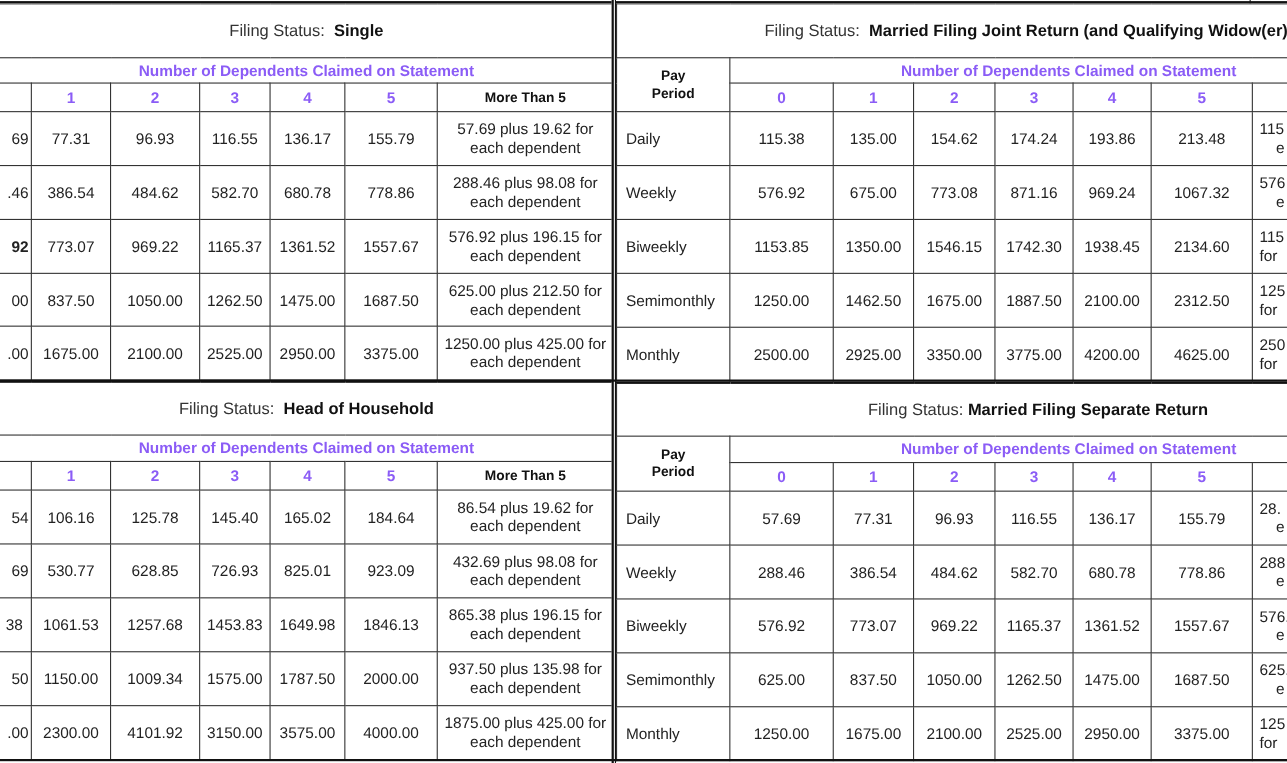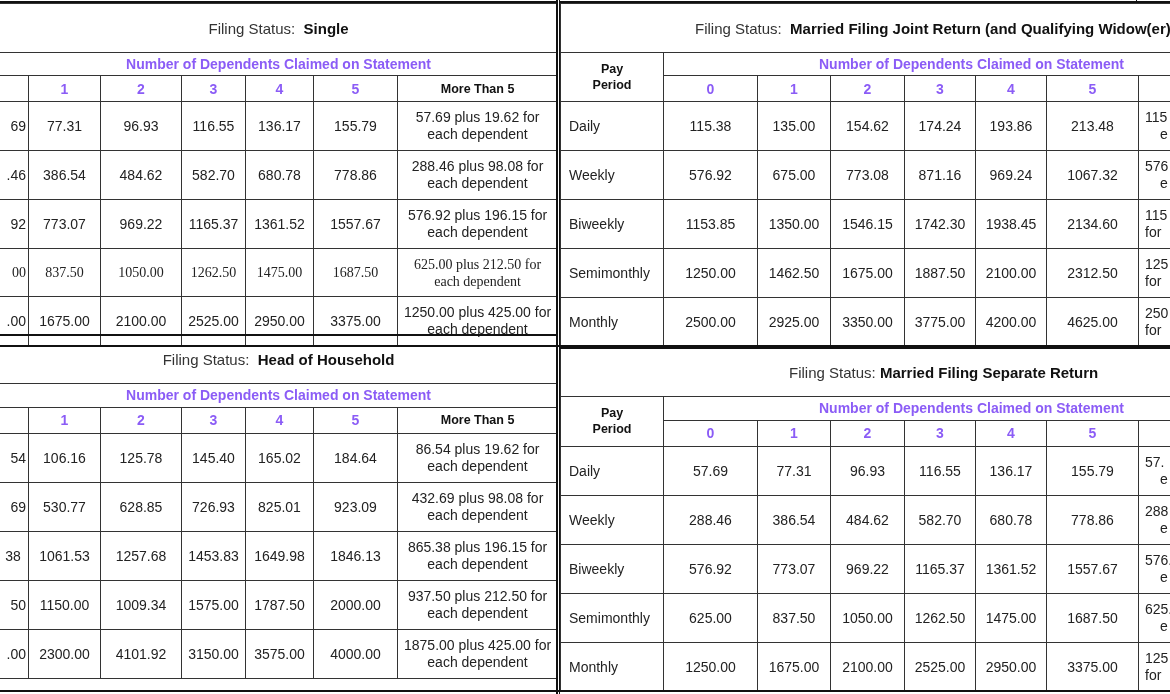--- a/index.html
+++ b/index.html
@@ -70,30 +70,30 @@
           <td style="text-align: right; padding-right: 2px;">.46</td>
           <td>386.54</td>
           <td>484.62</td>
           <td>582.70</td>
           <td>680.78</td>
           <td>778.86</td>
           <td class="more"><span>288.46 plus 98.08 for</span><br><span>each dependent</span></td>
           <td class="pp">Weekly</td>
         </tr>
         <tr style="height: 49px;">
-          <td style="text-align: right; padding-right: 2px;">92</td>
+          <td style="text-align: right; padding-right: 2px; font-weight: bold;">92</td>
           <td>773.07</td>
           <td>969.22</td>
           <td>1165.37</td>
           <td>1361.52</td>
           <td>1557.67</td>
           <td class="more"><span>576.92 plus 196.15 for</span><br><span>each dependent</span></td>
           <td class="pp">Biweekly</td>
         </tr>
-        <tr style="height: 48px; font-family: Liberation Serif, serif;">
+        <tr style="height: 48px;">
           <td style="text-align: right; padding-right: 2px;">00</td>
           <td>837.50</td>
           <td>1050.00</td>
           <td>1262.50</td>
           <td>1475.00</td>
           <td>1687.50</td>
           <td class="more"><span>625.00 plus 212.50 for</span><br><span>each dependent</span></td>
           <td class="pp">Semimonthly</td>
         </tr>
         <tr style="height: 49px;">
@@ -103,21 +103,21 @@
           <td>2525.00</td>
           <td>2950.00</td>
           <td>3375.00</td>
           <td class="more"><span>1250.00 plus 425.00 for</span><br><span>each dependent</span></td>
           <td class="pp">Monthly</td>
         </tr>
       </tbody>
   </table>
 </div>
 
-<div class="panel" style="left:0;top:334px;width:572px;height:347px;">
+<div class="panel" style="left:0;top:346px;width:572px;height:347px;">
   <table id="t-hoh" style="left:-1px;top:0;width:558px;">
     <colgroup>
         <col style="width:29px">
         <col style="width:72px">
         <col style="width:81px">
         <col style="width:64px">
         <col style="width:68px">
         <col style="width:84px">
         <col style="width:160px">
       </colgroup>
@@ -169,21 +169,21 @@
           <td class="more"><span>865.38 plus 196.15 for</span><br><span>each dependent</span></td>
           <td class="pp">Biweekly</td>
         </tr>
         <tr style="height: 49px;">
           <td style="text-align: right; padding-right: 2px;">50</td>
           <td>1150.00</td>
           <td>1009.34</td>
           <td>1575.00</td>
           <td>1787.50</td>
           <td>2000.00</td>
-          <td class="more"><span>937.50 plus 212.50 for</span><br><span>each dependent</span></td>
+          <td class="more"><span>937.50 plus 135.98 for</span><br><span>each dependent</span></td>
           <td class="pp">Semimonthly</td>
         </tr>
         <tr style="height: 49px;">
           <td style="text-align: right; padding-right: 2px;">.00</td>
           <td>2300.00</td>
           <td>4101.92</td>
           <td>3150.00</td>
           <td>3575.00</td>
           <td>4000.00</td>
           <td class="more"><span>1875.00 plus 425.00 for</span><br><span>each dependent</span></td>
@@ -310,21 +310,21 @@
     </tbody>
       <tbody>
         <tr style="height: 49px;">
           <td class="pp">Daily</td>
           <td>57.69</td>
           <td>77.31</td>
           <td>96.93</td>
           <td>116.55</td>
           <td>136.17</td>
           <td>155.79</td>
-          <td class="more" style="text-align: left; padding-left: 6px;"><span>57.</span><br><span style="padding-left: 15px;">e</span></td>
+          <td class="more" style="text-align: left; padding-left: 6px;"><span>28.</span><br><span style="padding-left: 15px;">e</span></td>
         </tr>
         <tr style="height: 49px;">
           <td class="pp">Weekly</td>
           <td>288.46</td>
           <td>386.54</td>
           <td>484.62</td>
           <td>582.70</td>
           <td>680.78</td>
           <td>778.86</td>
           <td class="more" style="text-align: left; padding-left: 6px;"><span>288</span><br><span style="padding-left: 15px;">e</span></td>

